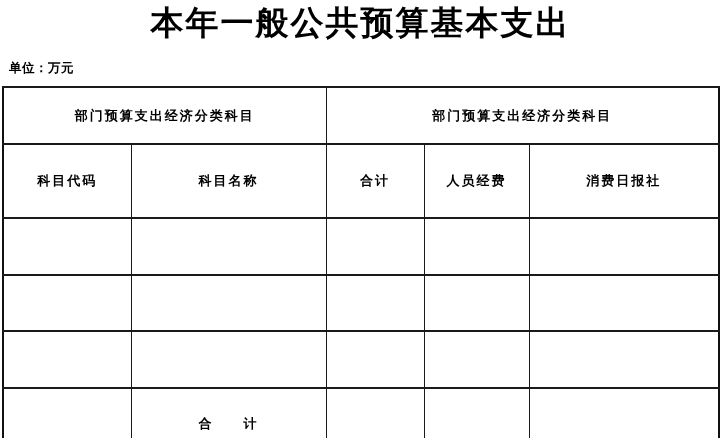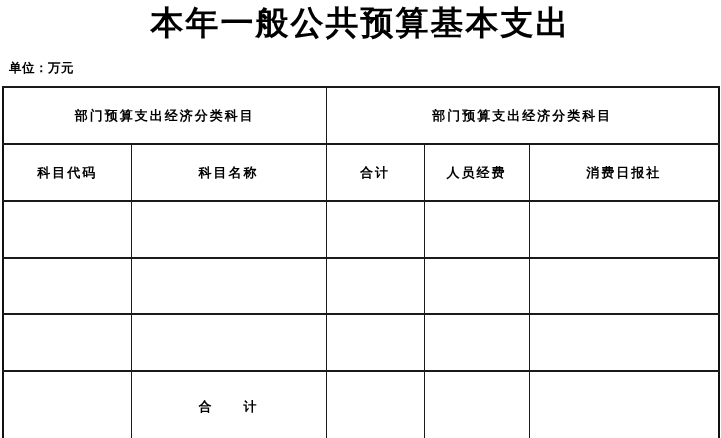--- a/index.html
+++ b/index.html
@@ -53,21 +53,21 @@
     border-bottom-width: 2px;
     text-align: center;
     vertical-align: middle;
     padding: 15px;
     font-size: 13px;
     font-weight: bold;
     letter-spacing: 2px;
     overflow: hidden;
   }
   tr.row-group-header   { height: 57px; }
-  tr.row-column-header  { height: 57px; }
+  tr.row-column-header  { height: 74px; }
   tr.row-body-1         { height: 57px; }
   tr.row-body-2         { height: 56px; }
   tr.row-body-3         { height: 57px; }
   tr.row-total          { height: 72px; }
   td.total-label-cell {
     font-size: 14px;
     letter-spacing: 2px;
   }
 </style>
 </head>

